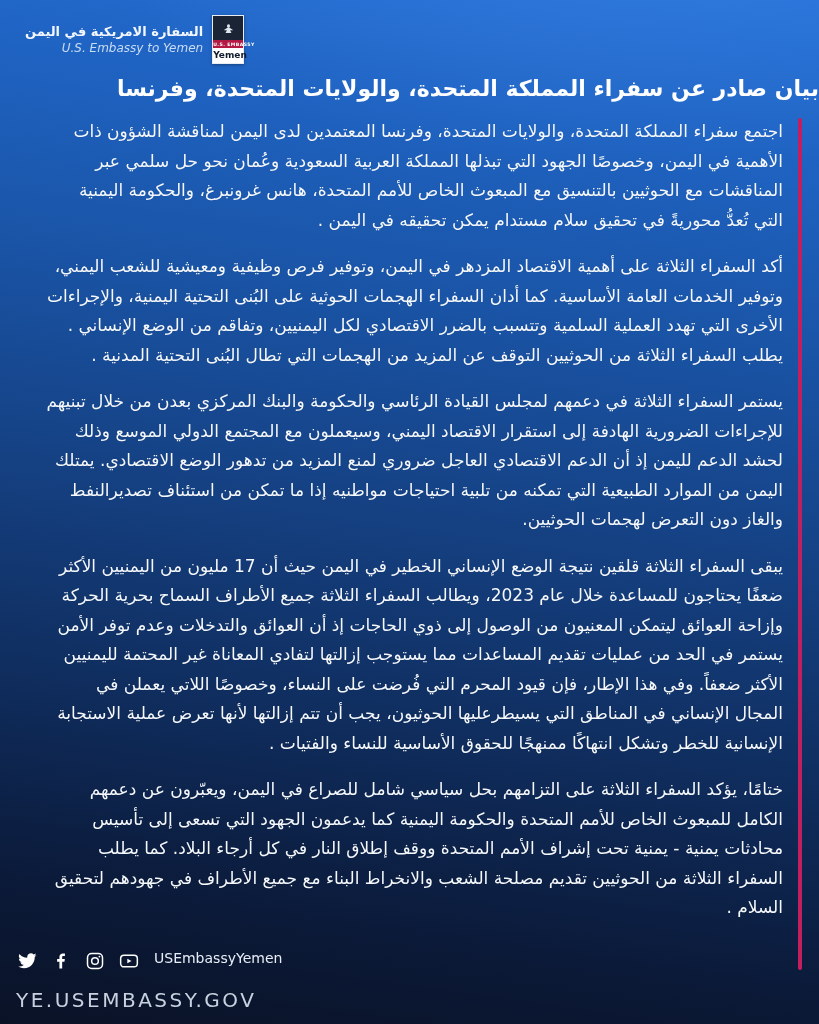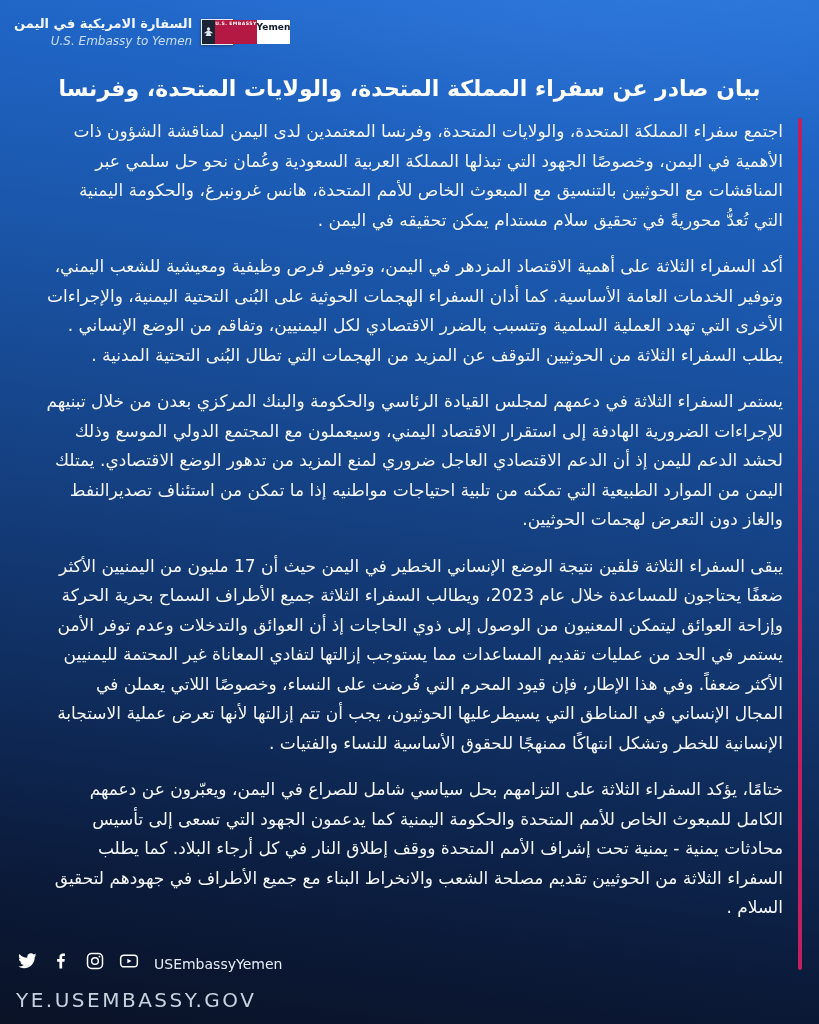--- a/index.html
+++ b/index.html
@@ -19,34 +19,34 @@
         #154183 50%,
         #0f2c5c 70%,
         #0b1a39 87%,
         #0a1226 100%);
     color: #ffffff;
   }
 
   
   .header {
     position: absolute;
-    top: 15px; left: 14px;
+    top: 15px; left: 25px;
     display: flex;
     align-items: center;
     gap: 9px;
   }
   .org-names { text-align: right; line-height: 1.35; }
   .org-name-ar { font-size: 13px; font-weight: bold; color: #f2f7ff; }
   .org-name-en { font-size: 12px; color: #c9dcf4; font-style: italic; }
   .logo {
     width: 32px;
     border: 1px solid #e8edf4;
     background: #ffffff;
     display: flex;
-    flex-direction: row;
+    flex-direction: column;
     box-shadow: 0 1px 3px rgba(0,0,0,0.35);
   }
   .logo-seal {
     height: 24px;
     background: #1b2434;
     display: flex; align-items: center; justify-content: center;
   }
   .logo-seal svg { width: 13px; height: 13px; fill: #dfe6ee; }
   .logo-banner {
     background: #b31942;
@@ -65,21 +65,20 @@
     font-weight: bold;
     text-align: center;
     padding: 2px 0 3px 0;
   }
 
   
   .title {
     position: absolute;
     top: 76px;
     left: 0; right: 0;
-    text-align: center;
     direction: rtl;
     font-size: 22px;
     font-weight: bold;
     color: #ffffff;
     letter-spacing: 0;
   }
 
   
   .body {
     position: absolute;
@@ -107,21 +106,21 @@
   }
 
   
   .footer {
     position: absolute;
     left: 16px;
     bottom: 12px;
   }
   .social-row {
     display: flex;
-    align-items: flex-end;
+    align-items: flex-start;
     gap: 12px;
   }
   .social-row .icon {
     width: 22px; height: 22px;
     display: inline-flex;
     align-items: center;
     justify-content: center;
     cursor: pointer;
   }
   .social-row svg { width: 20px; height: 20px; }

